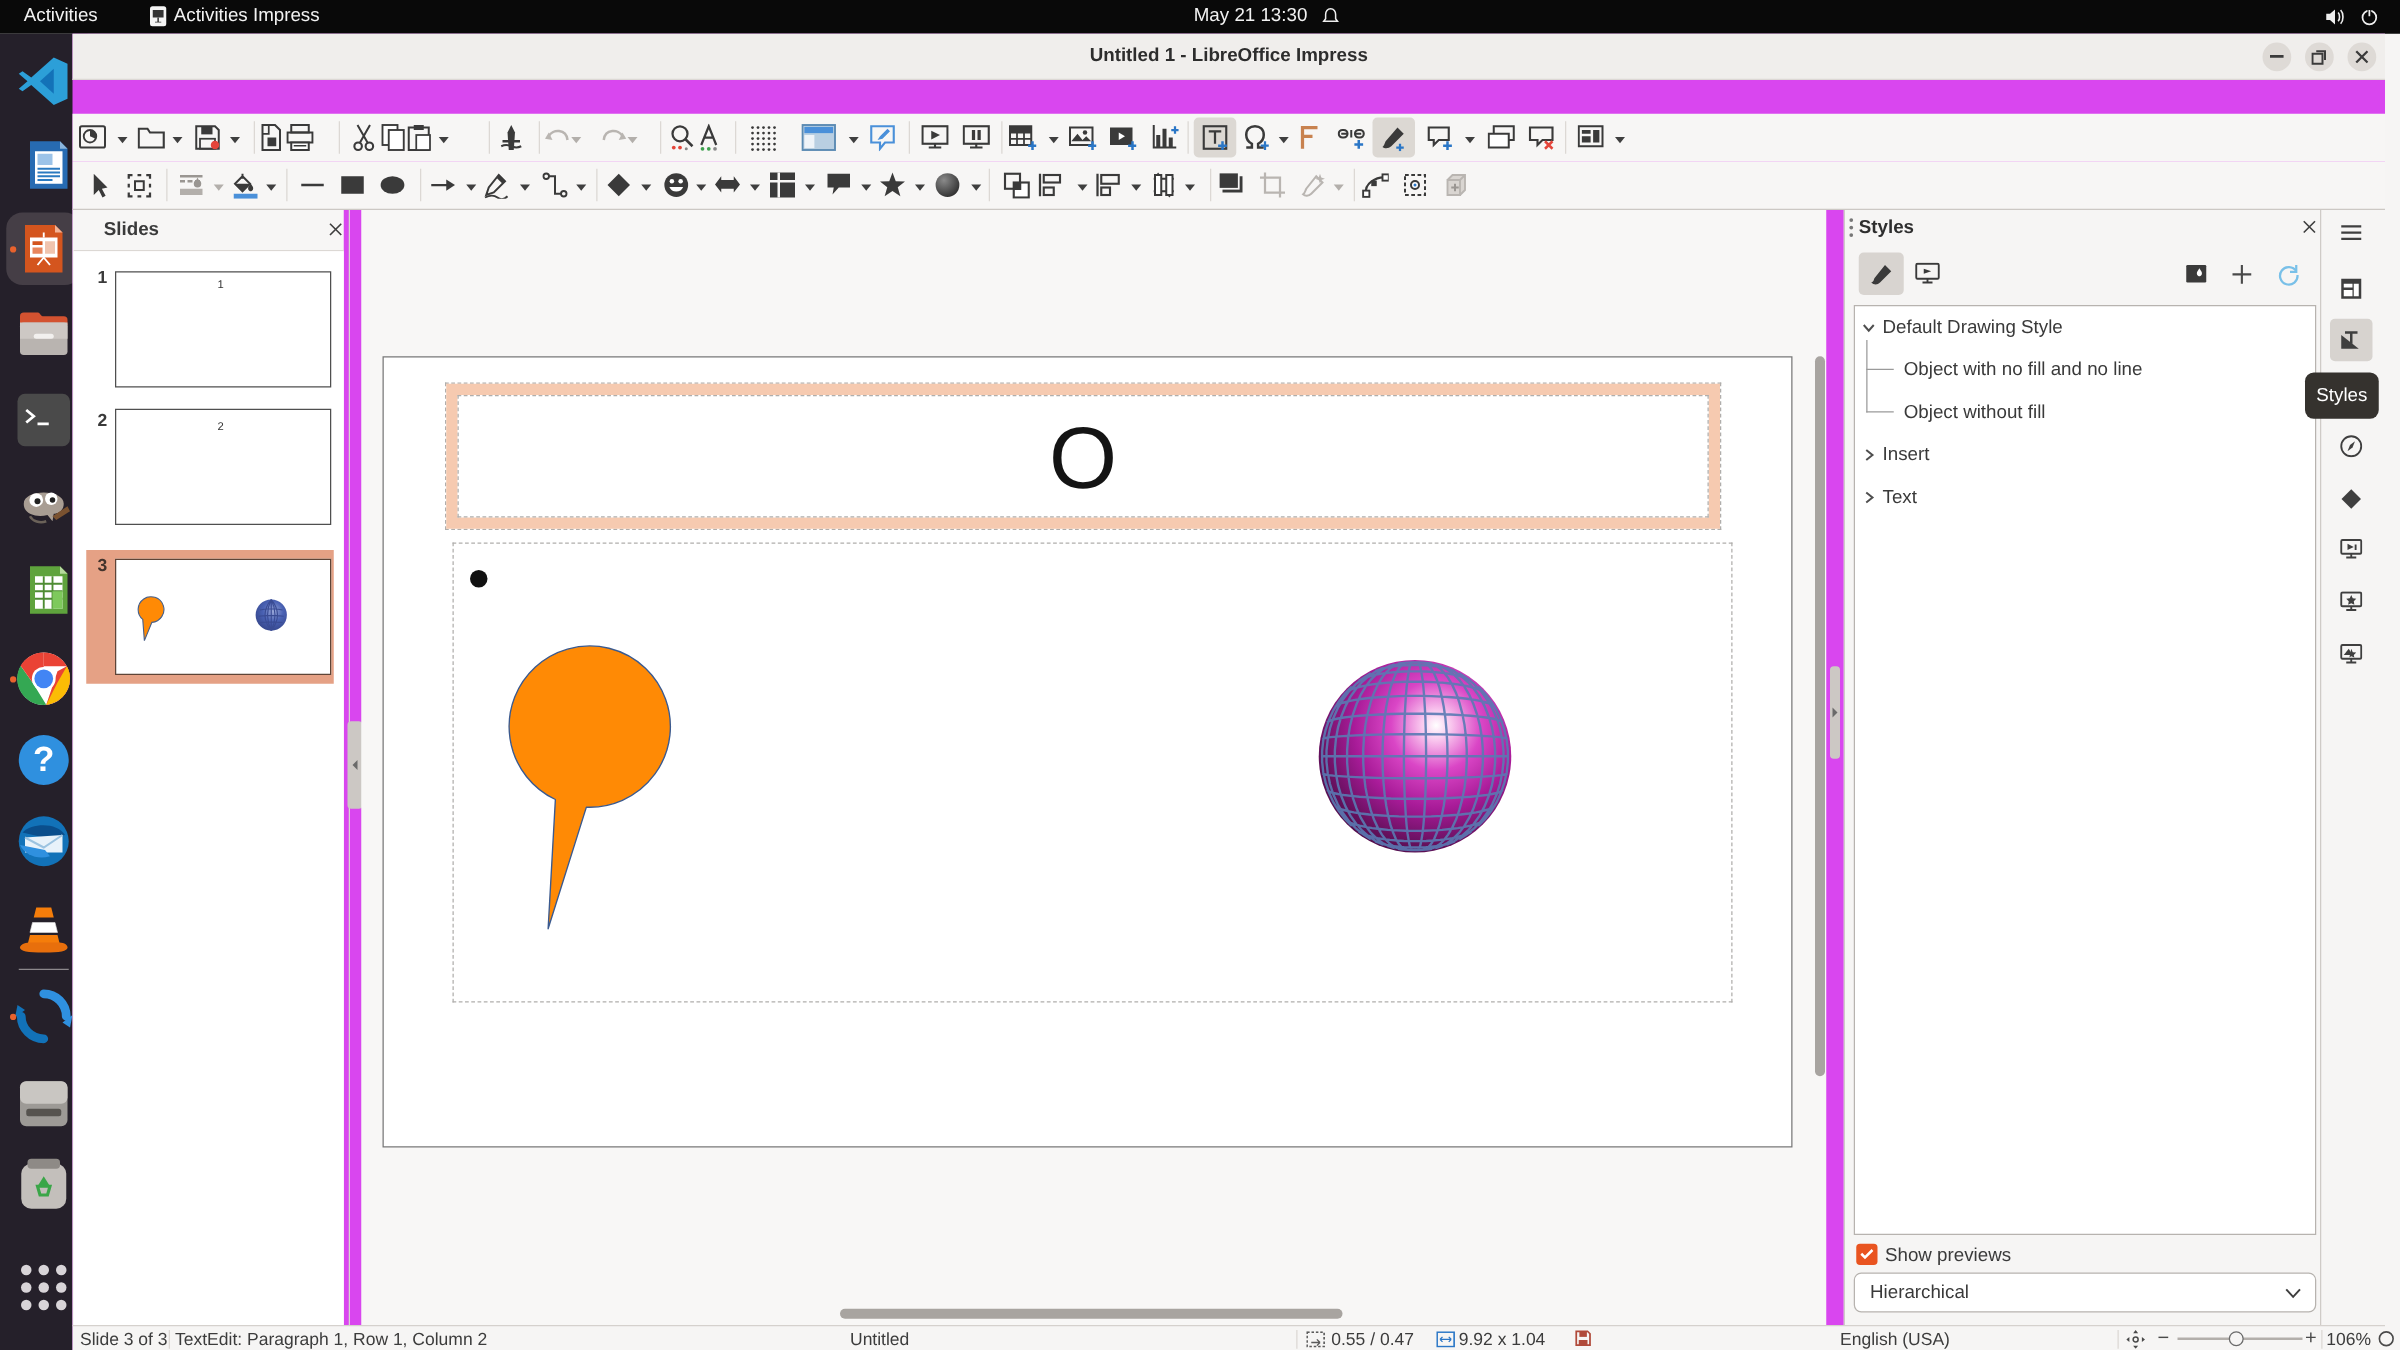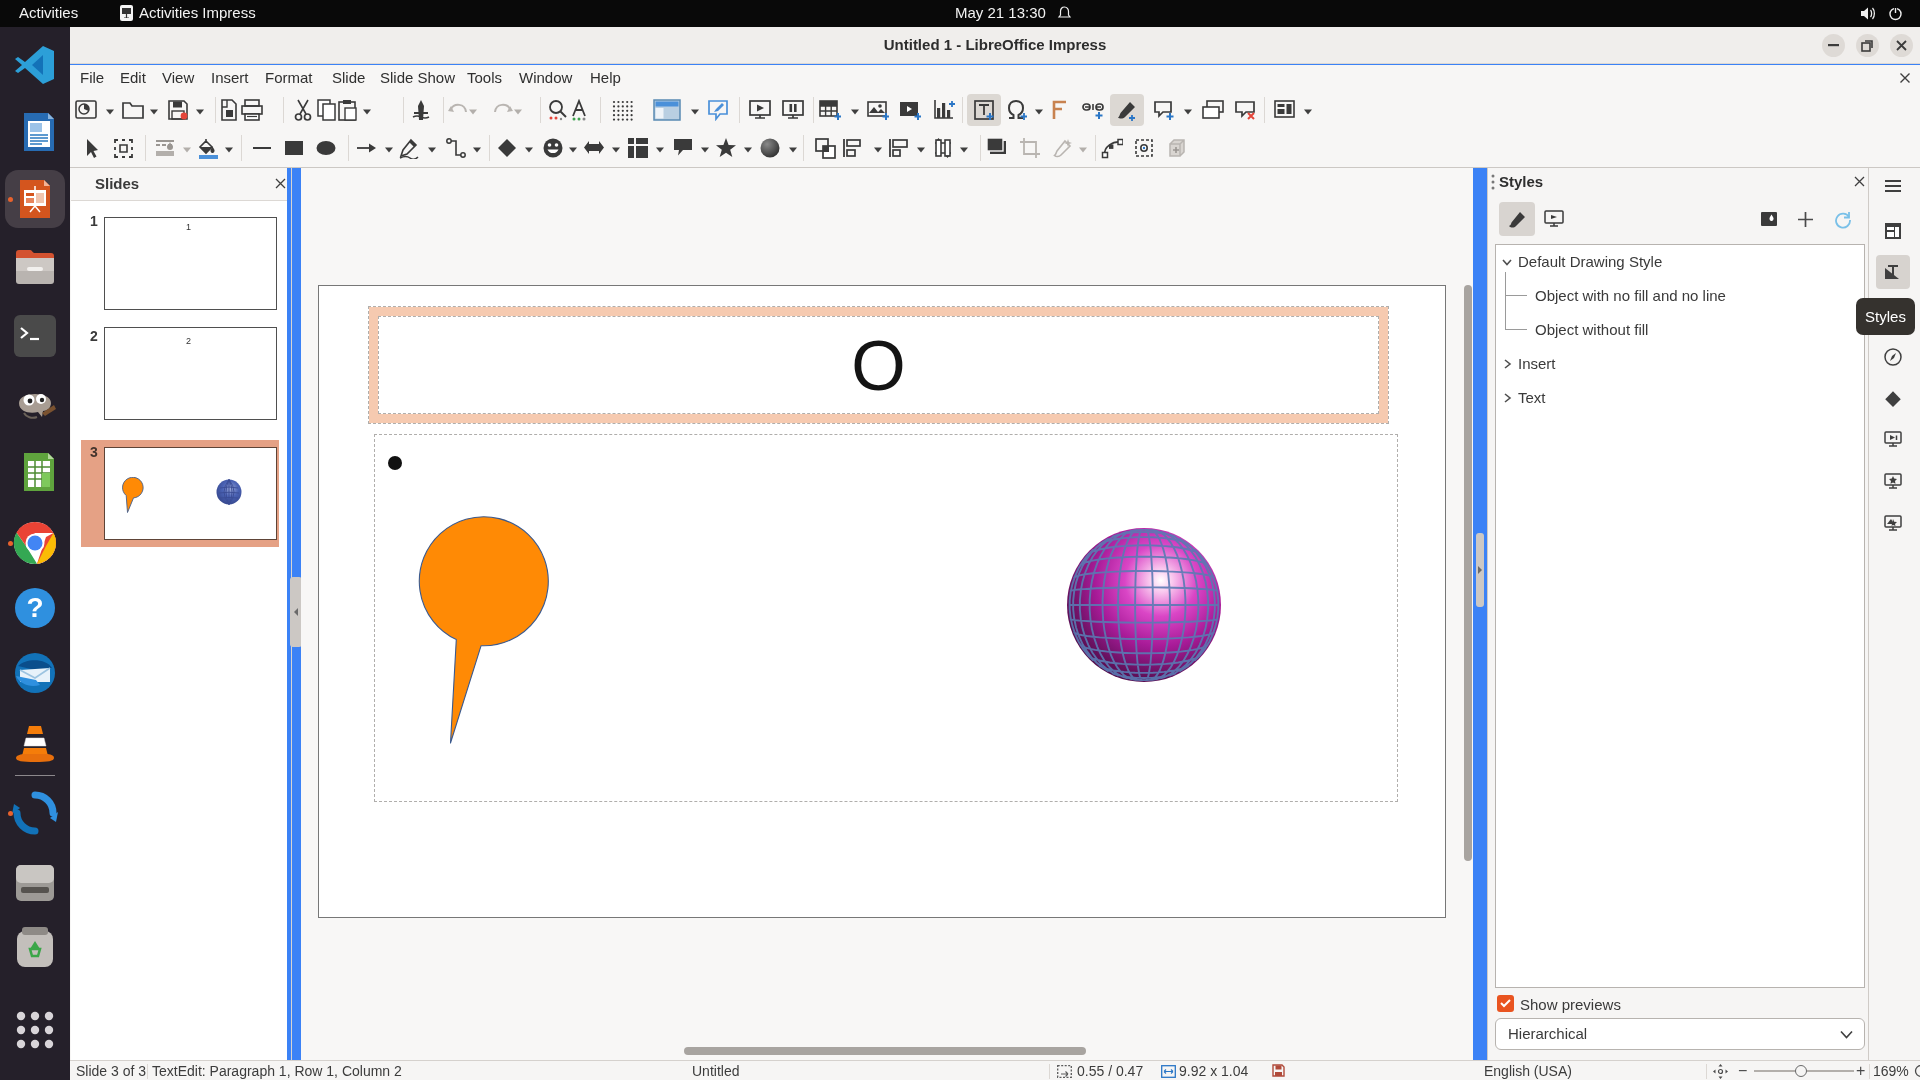--- a/index.html
+++ b/index.html
@@ -1,19 +1,19 @@
 <!DOCTYPE html>
 <html><head><meta charset="utf-8">
 <style>
 *{margin:0;padding:0;box-sizing:border-box}
 html,body{width:1920px;height:1080px;overflow:hidden;font-family:"Liberation Sans",sans-serif;background:#f6f5f4}
 .abs{position:absolute}
 #topbar{position:absolute;left:0;top:0;width:1920px;height:27px;background:#090909;color:#f2f2f2;font-size:15px}
 #dock{position:absolute;left:0;top:27px;width:70px;height:1053px;background:#25202a}
-#win{position:absolute;left:70px;top:27px;width:1850px;height:1053px;background:#3b82f6}
+#win{position:absolute;left:58px;top:27px;width:1850px;height:1053px;background:#d946ef}
 #titlebar{position:absolute;left:0;top:0;width:1850px;height:37px;background:#f0eeec;border-bottom:1px solid #dcd8d4}
 #titlebar .t{position:absolute;left:0;right:0;top:9px;text-align:center;font-weight:bold;font-size:15px;color:#2d2d2d}
 .wbtn{position:absolute;top:7px;width:23px;height:23px;border-radius:50%;background:#dedad6}
 #menubar{position:absolute;left:0;top:38px;width:1850px;height:26px;background:#f7f6f5;font-size:15px;color:#2f2f2f}
 #menubar span{position:absolute;top:4px}
 #tb1{position:absolute;left:0;top:64px;width:1850px;height:38px;background:#f7f6f5}
 #tb2{position:absolute;left:0;top:102px;width:1850px;height:39px;background:#f7f6f5;border-bottom:1px solid #ccc8c4}
 .i{position:absolute;transform:translate(-50%,-50%)}
 .da{position:absolute;width:0;height:0;border-left:4px solid transparent;border-right:4px solid transparent;border-top:5px solid #3f3f3f;transform:translate(-50%,-50%)}
 .da.gray{border-top-color:#b3afab}
@@ -178,35 +178,20 @@
     <div class="wbtn" style="left:1786px"></div>
     <svg class="abs" style="left:1791px;top:12px" width="13" height="13" viewBox="0 0 13 13">
         <rect x="1" y="4" width="8" height="8" fill="none" stroke="#3b3b3b" stroke-width="1.6"></rect>
         <path d="M4 2 L11 2 L11 9" fill="none" stroke="#3b3b3b" stroke-width="1.6"></path>
       </svg>
     <div class="wbtn" style="left:1820px"></div>
     <svg class="abs" style="left:1826px;top:13px" width="11" height="11" viewBox="0 0 11 11">
         <path d="M1 1 L10 10 M10 1 L1 10" stroke="#3b3b3b" stroke-width="1.8"></path>
       </svg>
   </div>
-  <div id="menubar">
-    <span style="left:10px">File</span>
-      <span style="left:50px">Edit</span>
-      <span style="left:92px">View</span>
-      <span style="left:141px">Insert</span>
-      <span style="left:195px">Format</span>
-      <span style="left:262px">Slide</span>
-      <span style="left:310px">Slide Show</span>
-      <span style="left:397px">Tools</span>
-      <span style="left:449px">Window</span>
-      <span style="left:520px">Help</span>
-    <svg class="abs" style="left:1829px;top:7px" width="12" height="12" viewBox="0 0 12 12">
-        <path d="M1.5 1.5 L10.5 10.5 M10.5 1.5 L1.5 10.5" stroke="#3f3f3f" stroke-width="1.4"></path>
-      </svg>
-  </div>
   <div id="tb1">
       <div class="pressed" style="left:914px;top:19px"></div>
 <div class="pressed" style="left:1057px;top:19px"></div>
 <div class="vsep" style="left:145px;top:6px;height:26px"></div>
 <div class="vsep" style="left:213px;top:6px;height:26px"></div>
 <div class="vsep" style="left:333px;top:6px;height:26px"></div>
 <div class="vsep" style="left:373px;top:6px;height:26px"></div>
 <div class="vsep" style="left:470px;top:6px;height:26px"></div>
 <div class="vsep" style="left:530px;top:6px;height:26px"></div>
 <div class="vsep" style="left:669px;top:6px;height:26px"></div>
@@ -733,21 +718,21 @@
 
     <div style="position:absolute;left:1786px;top:130px;width:59px;height:37px;background:#35322e;border-radius:7px;z-index:30;color:#fff;font-size:15px;text-align:center;line-height:37px">Styles</div>
   </div>
   <div id="statusbar">
     <span style="left:6px">Slide 3 of 3</span>
     <span style="left:82px">TextEdit: Paragraph 1, Row 1, Column 2</span>
     <span style="left:622px">Untitled</span>
     <span style="left:1007px">0.55 / 0.47</span>
     <span style="left:1109px">9.92 x 1.04</span>
     <span style="left:1414px">English (USA)</span>
-    <span style="left:1803px">169%</span>
+    <span style="left:1803px">106%</span>
 <svg class="abs" style="left:987px;top:4px" width="15" height="13" viewBox="0 0 15 13">
         <rect x="0.7" y="0.7" width="13.6" height="11.6" fill="none" stroke="#5a5a5a" stroke-width="1.3" stroke-dasharray="2 1.5"></rect>
         <path d="M4 9 L11 9 M11 9 L8.5 6.5 M11 9 L8.5 11.5" stroke="#5a5a5a" stroke-width="1.1" fill="none"></path>
       </svg>
       <svg class="abs" style="left:1091px;top:4px" width="15" height="13" viewBox="0 0 15 13">
         <rect x="0.7" y="0.7" width="13.6" height="11.6" fill="none" stroke="#2a76c6" stroke-width="1.3"></rect>
         <path d="M3 6.5 L12 6.5 M3 6.5 L5 4.5 M3 6.5 L5 8.5 M12 6.5 L10 4.5 M12 6.5 L10 8.5" stroke="#2a76c6" stroke-width="1.1" fill="none"></path>
       </svg>
       <svg class="abs" style="left:1202px;top:3px" width="13" height="13" viewBox="0 0 13 13">
         <path d="M1 1 L10 1 L12 3 L12 12 L1 12 Z" fill="none" stroke="#b04a3a" stroke-width="1.4"></path>

